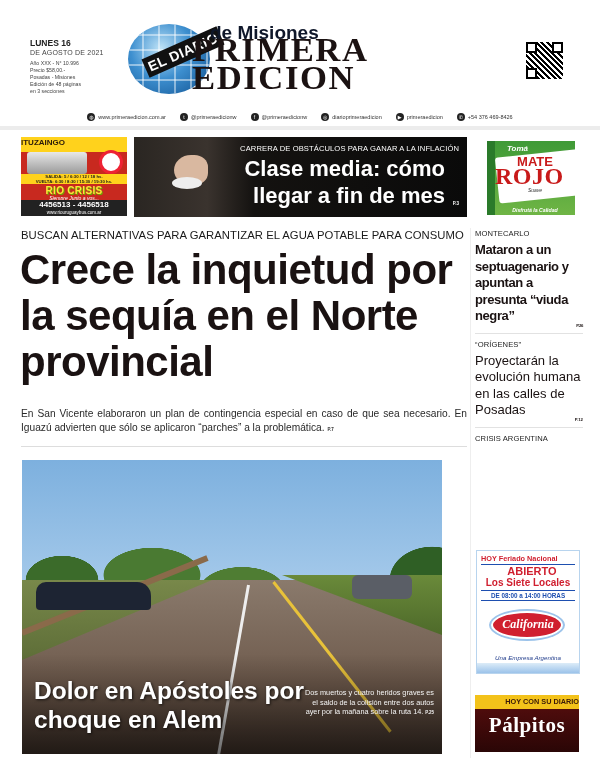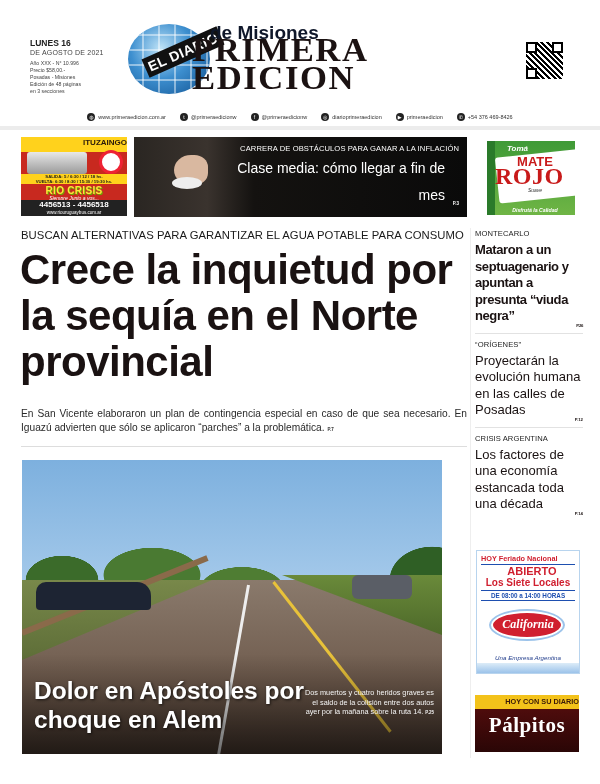--- a/index.html
+++ b/index.html
@@ -24,33 +24,33 @@
 .qr:after{content:"";position:absolute;inset:0;background:
  linear-gradient(#fff,#fff) 2px 2px/7px 7px no-repeat,
  linear-gradient(#fff,#fff) 28px 2px/7px 7px no-repeat,
  linear-gradient(#fff,#fff) 2px 28px/7px 7px no-repeat}
 .social{left:0;top:110px;width:600px;height:14px;display:flex;justify-content:center;gap:14px;font-size:5.5px;color:#333;align-items:center}
 .social span.it{display:flex;align-items:center;gap:3px}
 .sic{width:8px;height:8px;border-radius:50%;background:#222;display:inline-block;color:#fff;font-size:5px;text-align:center;line-height:8px}
 .rule{left:0;top:126px;width:600px;height:4px;background:#ececec}
 
 .ad-ituz{left:21px;top:137px;width:106px;height:79px;background:linear-gradient(#ffd21c 0 19%,#c8291f 19% 100%);overflow:hidden}
-.ad-ituz .t{position:absolute;left:0;right:0;top:1px;text-align:right;font-size:8px;font-weight:bold;color:#2a1a0a}
+.ad-ituz .t{position:absolute;left:0;right:0;top:1px;text-align:left;font-size:8px;font-weight:bold;color:#2a1a0a}
 .ad-ituz .bus{position:absolute;left:6px;top:15px;width:60px;height:22px;background:linear-gradient(#e8e8e8,#9a9a9a);border-radius:3px}
 .ad-ituz .logo{position:absolute;left:78px;top:13px;width:24px;height:24px;border-radius:50%;background:#fff;border:3px solid #e23;}
 .ad-ituz .sched{position:absolute;left:0;right:0;top:37px;background:#ffd21c;font-size:4.3px;font-weight:bold;color:#1a1a1a;text-align:center;line-height:5px}
 .ad-ituz .brand{position:absolute;left:0;right:0;top:48px;text-align:center;font-size:10px;font-weight:bold;color:#ffe53a;text-shadow:1px 1px 0 #6a0;letter-spacing:.3px}
 .ad-ituz .slog{position:absolute;left:0;right:0;top:58px;text-align:center;font-size:5px;font-style:italic;color:#fff}
 .ad-ituz .ph{position:absolute;left:0;right:0;top:63px;background:#222;text-align:center;font-size:8px;font-weight:bold;color:#fff;line-height:9px}
 .ad-ituz .web{position:absolute;left:0;right:0;top:72px;background:#222;text-align:center;font-size:4.5px;color:#fff;line-height:7px}
 .clase{left:134px;top:137px;width:333px;height:80px;background:linear-gradient(90deg,#2a2622 0%,#3a332e 22%,#141210 36%,#0a0a0a 100%)}
 .clase .hand{position:absolute;left:40px;top:18px;width:34px;height:30px;border-radius:50% 40% 40% 50%;background:#d9b8a0}
 .clase .paper{position:absolute;left:38px;top:40px;width:30px;height:12px;border-radius:50%;background:#eee}
 .clase .kicker{position:absolute;right:8px;top:7px;font-size:7.6px;color:#fff;letter-spacing:.1px}
-.clase .h{position:absolute;right:22px;top:18px;font-size:14px;font-weight:normal;color:#fff;text-align:right;line-height:27px;white-space:nowrap}
+.clase .h{position:absolute;right:22px;top:18px;font-size:22px;font-weight:bold;color:#fff;text-align:right;line-height:27px;white-space:nowrap}
 .clase .pg{position:absolute;right:8px;top:64px;font-size:4.5px;color:#fff;font-weight:bold}
 .ad-mate{left:482px;top:137px;width:98px;height:80px;background:#fff}
 .ad-mate .g{position:absolute;left:5px;top:4px;width:88px;height:74px;background:linear-gradient(#3f9a37,#6fb545);border-left:8px solid #2a7a2a}
 .ad-mate .toma{position:absolute;left:12px;top:3px;font-size:8px;font-style:italic;font-weight:bold;color:#fff}
 .ad-mate .w{position:absolute;left:2px;top:12px;width:90px;height:46px;background:#fff;transform:rotate(-6deg);border-radius:3px}
 .ad-mate .m1{position:absolute;left:0;right:0;top:14px;text-align:center;font-family:Liberation Sans, sans-serif;font-weight:bold;font-size:13px;color:#c81a1a;line-height:13px}
 .ad-mate .m2{position:absolute;left:0;right:0;top:26px;text-align:left;font-family:"Liberation Serif",serif;font-weight:bold;font-size:24px;color:#c81a1a;line-height:19px;letter-spacing:.5px}
 .ad-mate .su{position:absolute;left:0;right:0;top:46px;text-align:center;font-size:5px;font-style:italic;color:#333}
 .ad-mate .d{position:absolute;left:0;right:0;top:66px;text-align:center;font-size:5.2px;font-style:italic;font-weight:bold;color:#fff}
 
@@ -217,21 +217,20 @@
     <div class="sec-h bold"><span>Mataron a un septuagenario y apuntan a presunta “viuda negra”</span><span class="sec-pg">P.26</span></div>
   </div>
   <div class="sec-sep"></div>
   <div>
     <div class="sec-k">“ORÍGENES”</div>
     <div class="sec-h"><span>Proyectarán la evolución humana en las calles de Posadas</span><span class="sec-pg">P.12</span></div>
   </div>
   <div class="sec-sep"></div>
   <div>
     <div class="sec-k">CRISIS ARGENTINA</div>
-    <div class="sec-h"><span>Los factores de una economía estancada toda una década</span><span class="sec-pg">P.14</span></div>
   </div>
 </div>
 
 <div class="abs ad-calif">
   <div class="l1">HOY Feriado Nacional</div>
   <div class="rb"></div>
   <div class="l2">ABIERTO</div>
   <div class="l3">Los Siete Locales</div>
   <div class="l4">DE 08:00 a 14:00 HORAS</div>
   <div class="ov"></div>

